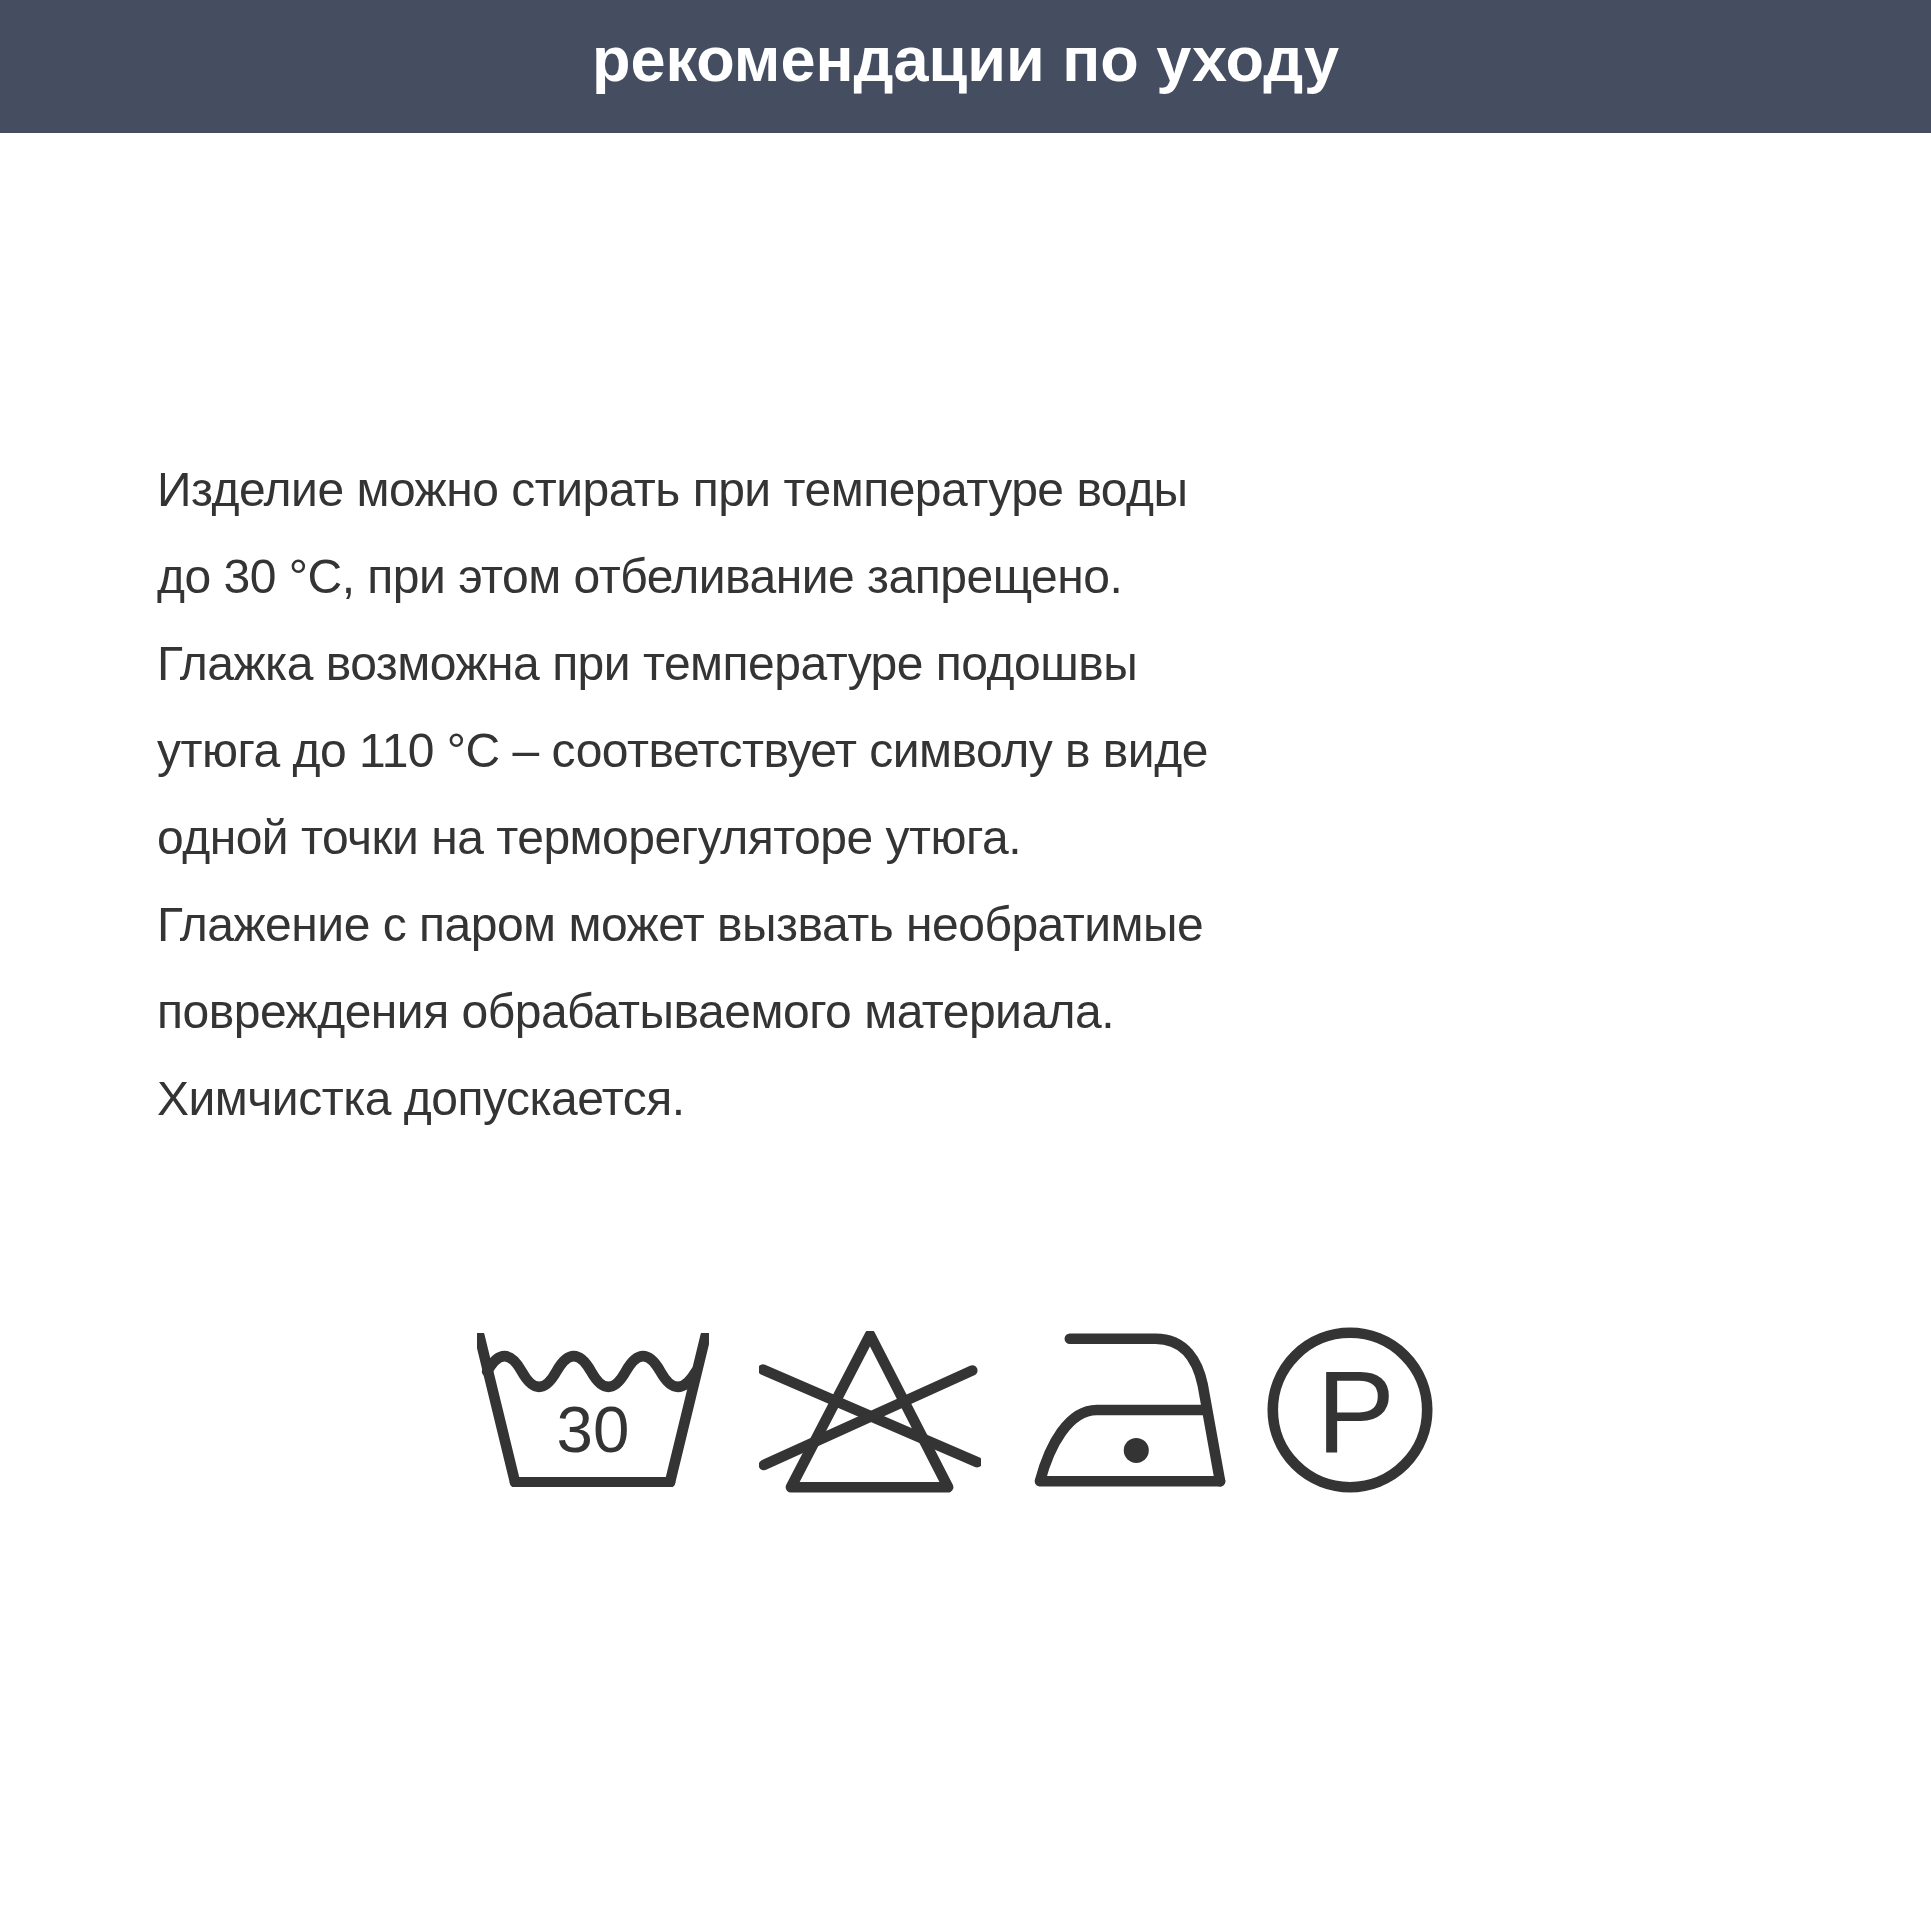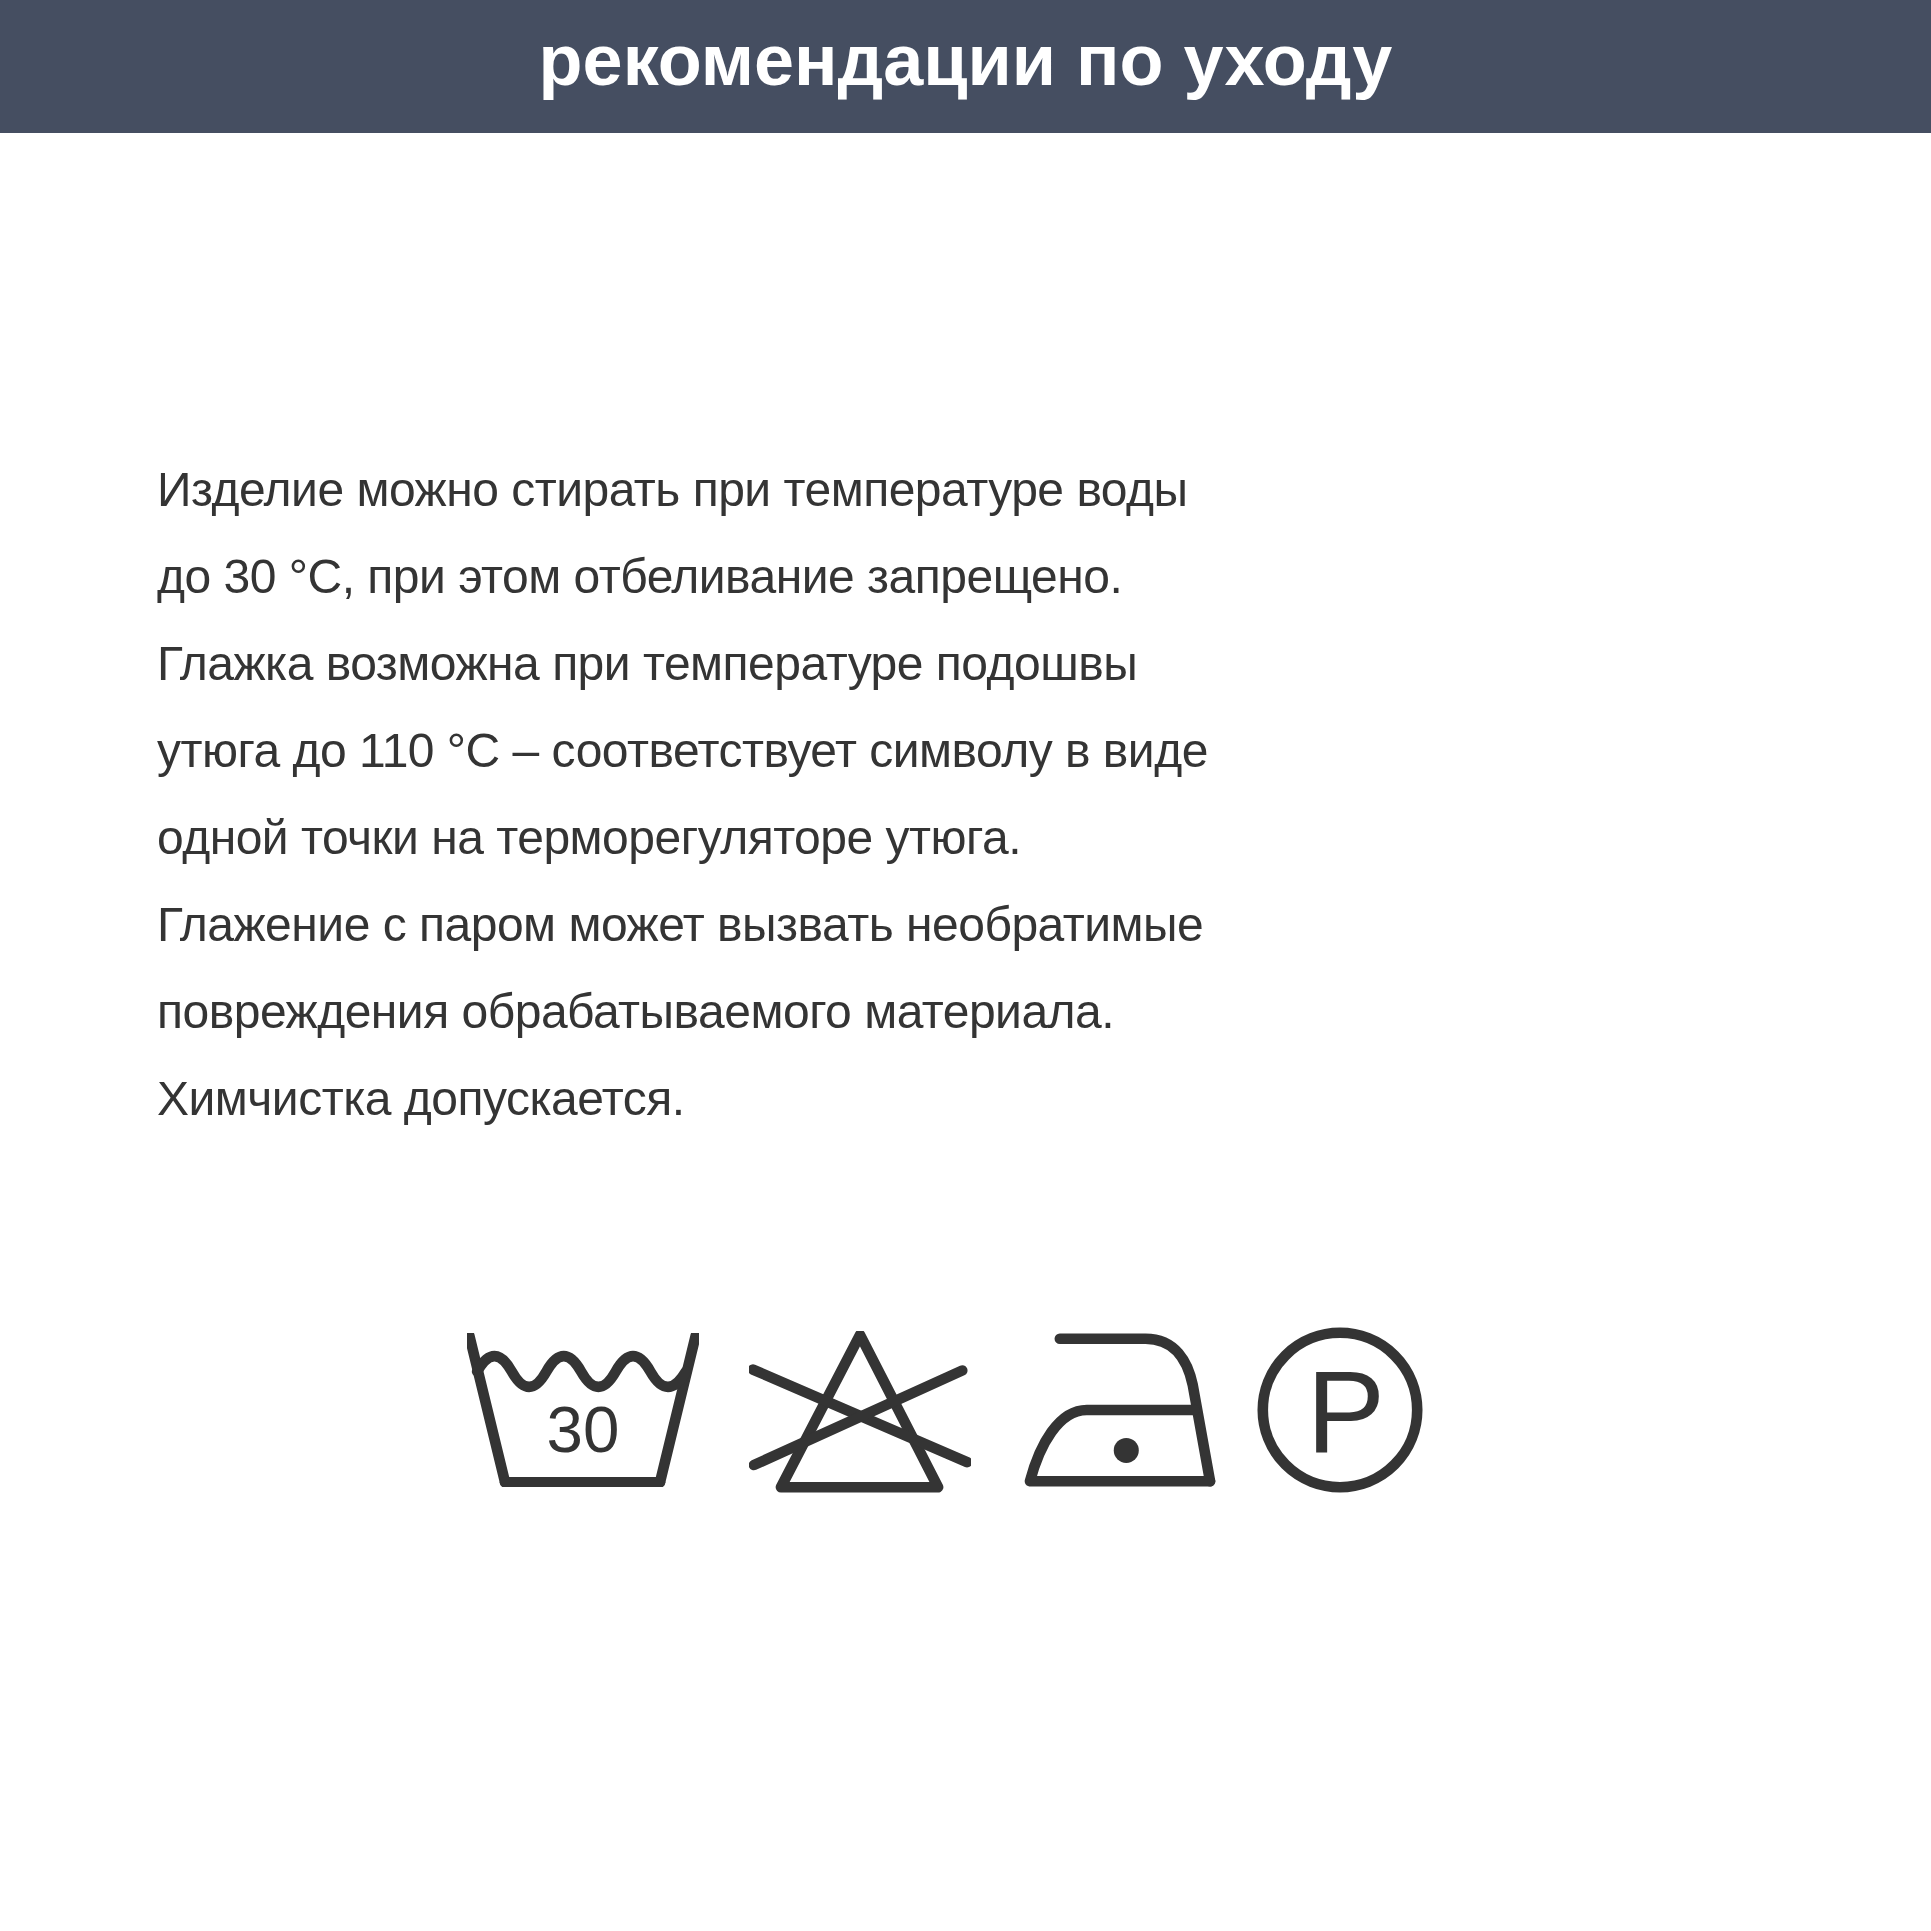--- a/index.html
+++ b/index.html
@@ -22,42 +22,42 @@
     height: 133px;
     background: #454E61;
     display: flex;
     align-items: center;
     justify-content: center;
   }
   .banner h1 {
     margin: 0;
     padding-bottom: 13.5px;
     color: #ffffff;
-    font-size: 72px;
+    font-size: 63px;
     font-weight: bold;
     letter-spacing: 0;
     line-height: 1;
     font-family: "Liberation Sans", sans-serif;
   }
   .care-text {
     position: absolute;
     left: 157px;
     top: 446px;
     width: 1699px;
     margin: 0;
     font-size: 48px;
     font-weight: 500;
     line-height: 87px;
     letter-spacing: -0.5px;
     color: #343434;
     white-space: pre-line;
   }
   .icons-row {
     position: absolute;
-    left: 467px;
+    left: 477px;
     top: 1327px;
     width: 966px;
     height: 170px;
   }
   .icons-row svg { position: absolute; display: block; }
   .icon-stroke {
     fill: none;
     stroke: #343434;
     stroke-width: 11;
     stroke-linecap: round;

